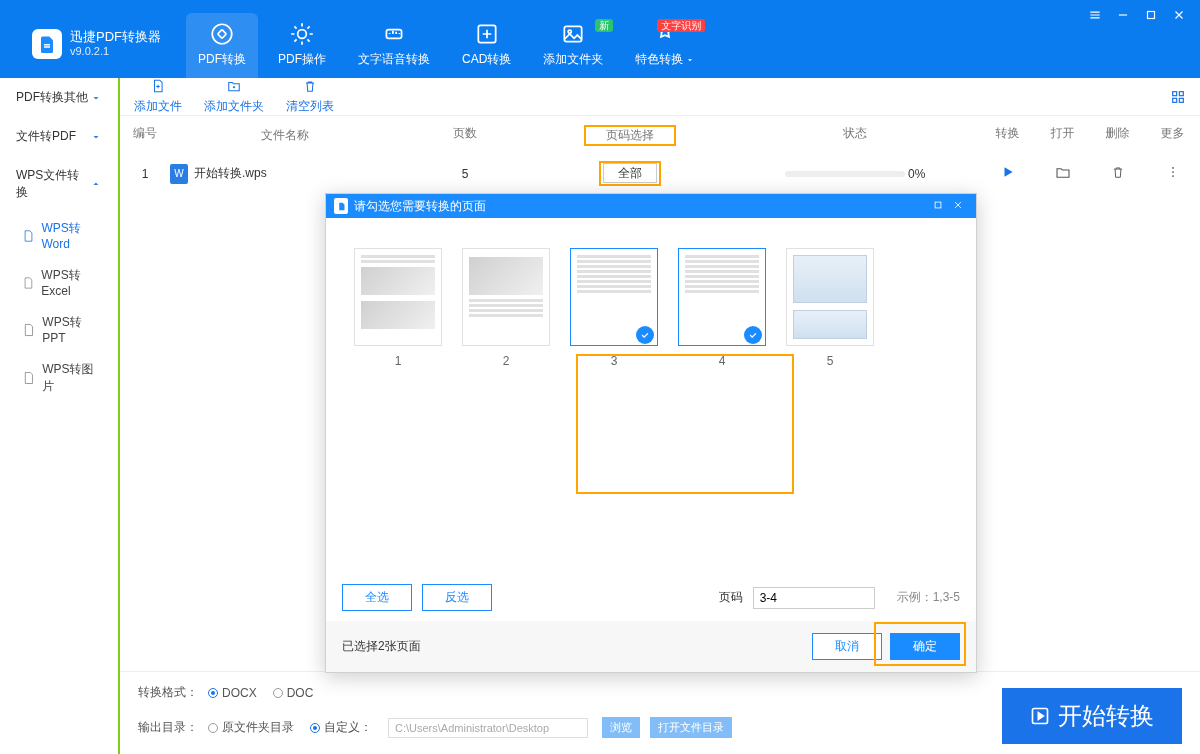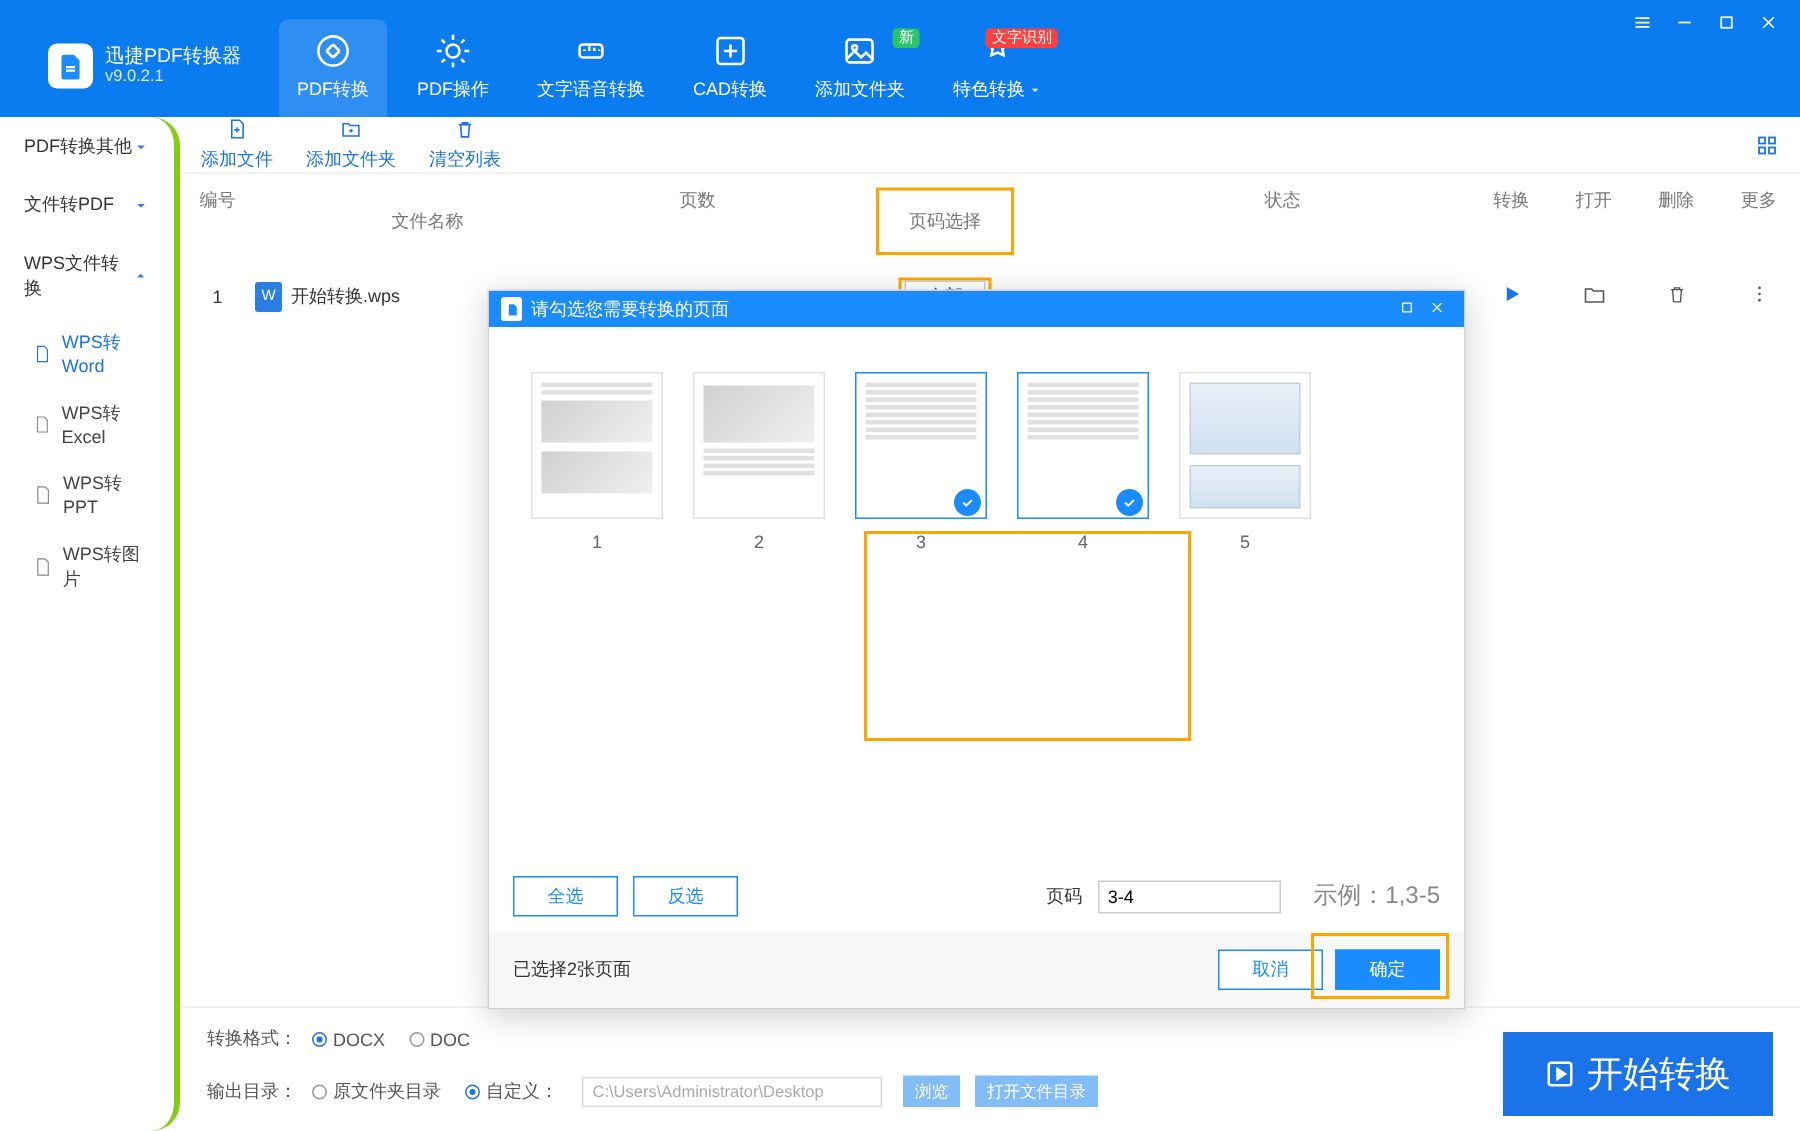--- a/index.html
+++ b/index.html
@@ -16,21 +16,21 @@
 .top-tab .ic { display: block; margin: 0 auto 4px; }
 .top-tab .lbl { font-size: 12px; display: flex; align-items: center; justify-content: center; }
 .badge { position: absolute; top: 6px; right: 2px; font-size: 10px; padding: 0 4px; border-radius: 3px; line-height: 13px; }
 .badge.green { background: #2bc46d; color: #fff; }
 .badge.red { background: #ff4040; color: #fff; }
 .chevdown { margin-left: 2px; }
 .win-controls { margin-left: auto; display: flex; align-items: center; color: #fff; padding: 8px 14px 0 0; gap: 14px; }
 .win-controls span { cursor: pointer; font-size: 14px; }
 .hamburger svg, .win-controls svg { width: 14px; height: 14px; }
 .layout { display: flex; height: calc(754px - 78px); }
-.sidebar { width: 164px; border-right: 4px solid #84cc16; overflow-y: auto; border-radius: 19px; }
+.sidebar { width: 164px; border-right: 2px solid #84cc16; overflow-y: auto; }
 .sb-group { display: flex; align-items: center; justify-content: space-between; padding: 11px 16px; cursor: pointer; color: #333; }
 .sb-group.collapsed svg { color: #2d7cf0; }
 .sb-chev { color: #aaa; }
 .sb-item { display: flex; align-items: center; padding: 8px 16px 8px 22px; cursor: pointer; gap: 7px; color: #444; }
 .sb-item.active { color: #1a73e8; }
 .sb-item svg { width: 14px; height: 16px; }
 .main { flex: 1; display: flex; flex-direction: column; position: relative; }
 .toolbar { height: 38px; display: flex; align-items: center; padding: 0 14px; border-bottom: 1px solid #eee; gap: 22px; color: #1a73e8; }
 .tb-btn { display: flex; align-items: center; gap: 5px; cursor: pointer; flex-direction: column; }
 .tb-btn svg { width: 14px; height: 14px; }
@@ -68,21 +68,21 @@
 .pg-box { width: 88px; height: 98px; border: 1px solid #e0e0e0; background: #fff; padding: 6px; font-size: 4px; color: #666; overflow: hidden; display:flex; flex-direction:column; gap:2px; }
 .pg-box.sel { border-color: #1a8cff; }
 .pg-num { margin-top: 8px; color: #666; font-size: 12px; }
 .check-badge { position: absolute; bottom: 24px; right: 4px; width: 18px; height: 18px; background: #1a8cff; border-radius: 50%; display: flex; align-items: center; justify-content: center; }
 .check-badge svg { width: 10px; height: 10px; color: #fff; }
 .hl-thumbs { border: 2px solid #ffa500; position: absolute; top: 276px; left: 456px; width: 218px; height: 140px; pointer-events: none; z-index: 5; }
 .modal-ftr1 { padding: 10px 16px; display: flex; align-items: center; gap: 10px; }
 .m-btn { border: 1px solid #1a8cff; color: #1a8cff; background: #fff; padding: 4px 22px; cursor: pointer; font-size: 12px; }
 .ftr-spc { flex: 1; }
 .pginput { border: 1px solid #ccc; padding: 3px 6px; width: 122px; font-size: 12px; }
-.example { color: #888; font-size: 16px; margin-left: 12px; }
+.example { color: #888; font-size: 12px; margin-left: 12px; }
 .modal-ftr2 { padding: 12px 16px; display: flex; align-items: center; background: #f7f7f7; }
 .m-btn.solid { background: #1a8cff; color: #fff; border-color: #1a8cff; }
 .hl-cancel-ok { border: 2px solid #ffa500; position: absolute; right: 10px; bottom: 6px; padding: 4px; pointer-events: none; z-index: 6; }
 .thumb-line { height:3px; background:#e0e0e0; }
 .thumb-img { height:28px; background:linear-gradient(135deg,#d0d0d0,#f0f0f0); margin:2px 0; }
 .thumb-block { height:50px; background:linear-gradient(#e8f0f8,#d0e0f0); border:1px solid #c0d0e0; }
 </style>
 </head>
 <body>
 
@@ -243,21 +243,21 @@
             <rect x="4" y="14" width="6" height="6"></rect>
             <rect x="14" y="14" width="6" height="6"></rect>
           </svg>
         </div>
     </div>
 
     <div class="file-header">
       <div class="col-idx">编号</div>
       <div class="col-name" style="justify-content:center">文件名称</div>
       <div class="col-pages">页数</div>
-      <div class="col-pagesel"><span class="hl-box" style="padding:12px 20px">页码选择</span></div>
+      <div class="col-pagesel"><span class="hl-box" style="padding:0 20px">页码选择</span></div>
       <div class="col-status">状态</div>
       <div class="col-conv">转换</div>
       <div class="col-open">打开</div>
       <div class="col-del">删除</div>
       <div class="col-more">更多</div>
     </div>
 
     <div class="file-row">
       <div class="col-idx">1</div>
       <div class="col-name">

